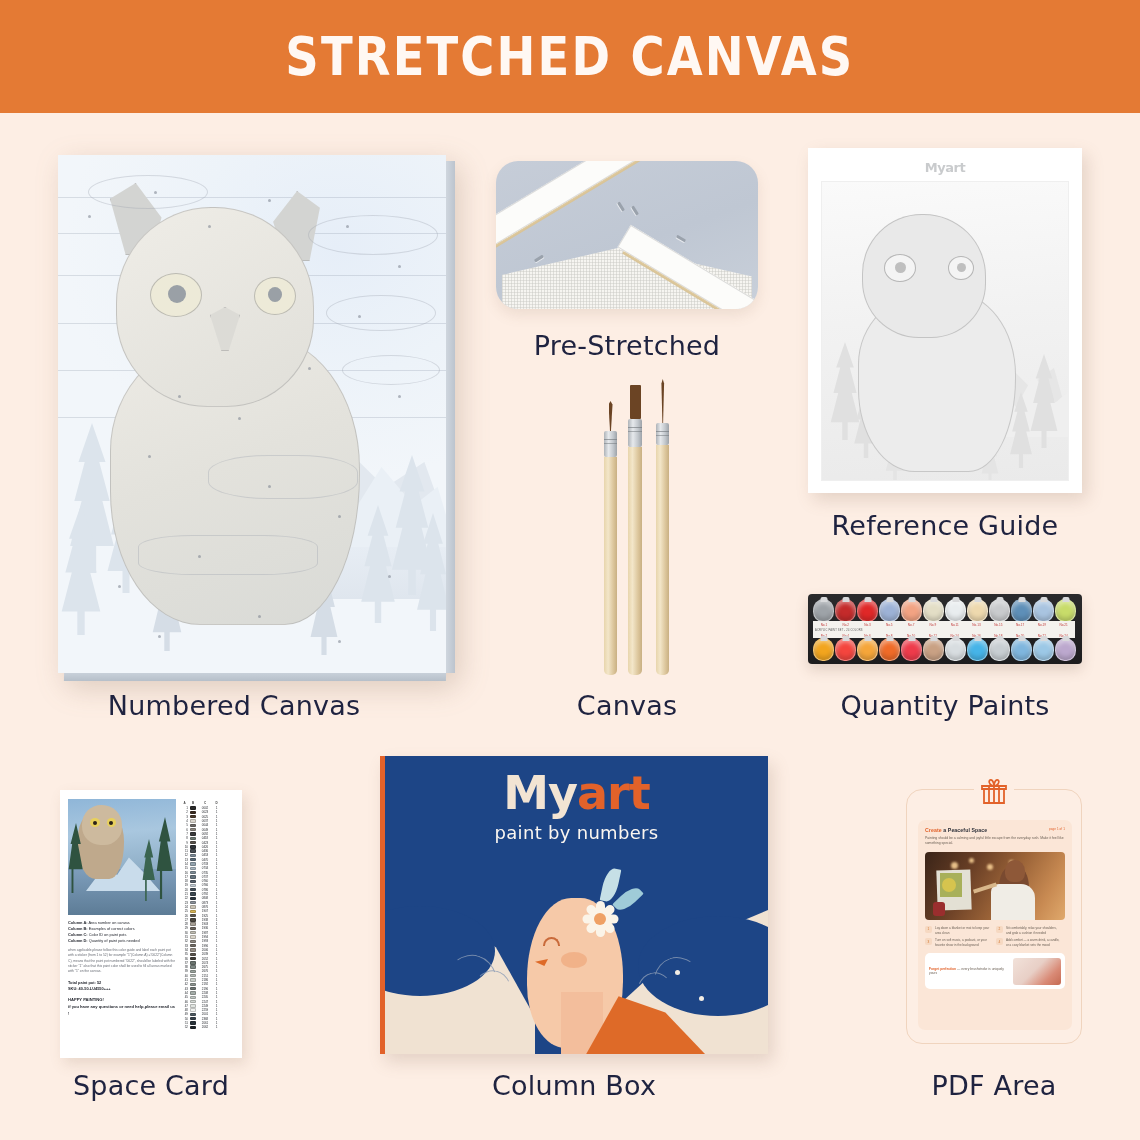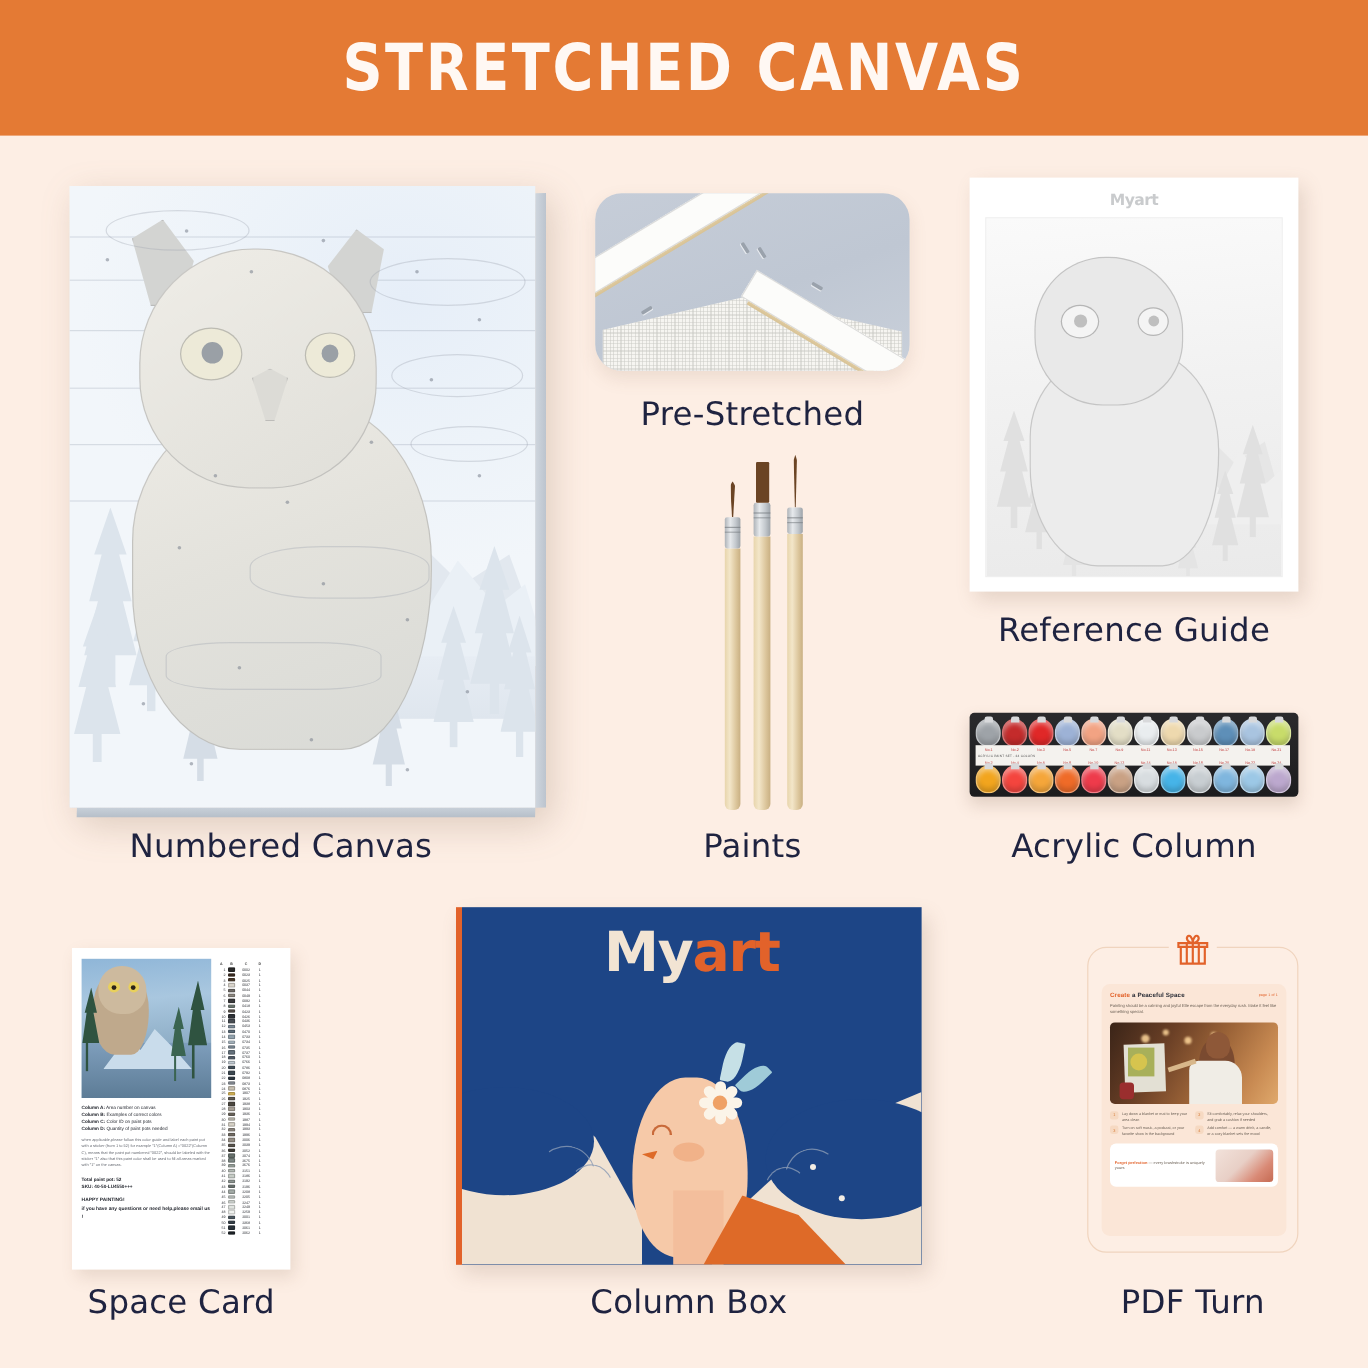--- a/index.html
+++ b/index.html
@@ -438,21 +438,21 @@
     <div class="b-ferrule" style="bottom:228px; height:28px;"></div>
     <div class="b-bristle" style="bottom:256px; height:34px; width:11px; left:1.5px; border-radius:1px;"></div>
   </div>
   <div class="brush" style="left:70px; height:278px;">
     <div class="b-handle" style="height:230px;"></div>
     <div class="b-ferrule" style="bottom:230px; height:22px;"></div>
     <div class="b-bristle" style="bottom:252px; height:44px; width:3.5px; left:5px;
          clip-path: polygon(40% 100%, 12% 10%, 50% 0%, 88% 10%, 60% 100%);"></div>
   </div>
 </div>
-<div class="item-label" style="left:496px; top:690px; width:262px;">Paints</div>
+<div class="item-label" style="left:496px; top:690px; width:262px;">Canvas</div>
 
 <div class="refsheet">
   <div class="ref-logo">Myart</div>
   <div class="ref-art">
     <div class="ref-mtn" style="left:70px; top:150px; width:180px; height:100px;"></div>
     <div class="ref-mtn" style="left:150px; top:180px; width:110px; height:75px; background:#EFEFEF;"></div>
     <div class="ref-tree" style="left:6px; top:160px; width:34px; height:98px;"></div>
     <div class="ref-tree" style="left:30px; top:196px; width:28px; height:80px;"></div>
     <div class="ref-tree" style="left:206px; top:172px; width:32px; height:94px;"></div>
     <div class="ref-tree" style="left:186px; top:210px; width:26px; height:76px;"></div>
@@ -522,21 +522,21 @@
       <div class="pot" style="background: rgb(238, 59, 75);"></div>
       <div class="pot" style="background: rgb(201, 161, 132);"></div>
       <div class="pot" style="background: rgb(216, 221, 224);"></div>
       <div class="pot" style="background: rgb(70, 180, 232);"></div>
       <div class="pot" style="background: rgb(200, 206, 210);"></div>
       <div class="pot" style="background: rgb(127, 182, 222);"></div>
       <div class="pot" style="background: rgb(156, 200, 230);"></div>
       <div class="pot" style="background: rgb(188, 168, 206);"></div>
     </div>
 </div>
-<div class="item-label" style="left:808px; top:690px; width:274px;">Acrylic Column</div>
+<div class="item-label" style="left:808px; top:690px; width:274px;">Quantity Paints</div>
 
 <div class="colorcard">
   <div class="cc-left">
     <div class="cc-thumb">
       <div style="position:absolute;left:0;bottom:0;width:100%;height:46px;background:linear-gradient(180deg,#7E9EBC,#5D7C96);"></div>
       <div style="position:absolute;left:18px;top:52px;width:74px;height:40px;background:#C9DCEB;
                   clip-path:polygon(0% 100%,26% 36%,42% 60%,58% 16%,78% 54%,100% 100%);"></div>
       <div style="position:absolute;left:10px;top:10px;width:46px;height:70px;background:#BFA98C;border-radius:46% 42% 32% 38% / 40% 46% 52% 46%;"></div>
       <div style="position:absolute;left:14px;top:6px;width:40px;height:40px;background:#CDBA9E;border-radius:48% 50% 44% 46%;"></div>
       <div style="position:absolute;left:22px;top:19px;width:10px;height:9px;border-radius:50%;background:#E8D05C;"></div>
@@ -892,20 +892,21 @@
   </div>
 </div>
 <div class="item-label" style="left:60px; top:1070px; width:182px;">Space Card</div>
 
 <div class="myartbox">
   <div class="box-edge"></div>
   <div class="box-face">
     <div class="box-logo">
       <span class="logo-my">My</span><span class="logo-art">art</span>
     </div>
+    <div class="box-sub">paint by numbers</div>
 
     <div class="cream-left"></div>
     <div class="cream-right"></div>
 
     <div class="hair-blob" style="left:-40px; top:150px; width:150px; height:90px;"></div>
     <div class="hair-blob" style="right:-30px; top:160px; width:160px; height:100px;"></div>
     <div class="hair-sw" style="left:52px; top:198px; width:60px; height:80px; transform:rotate(18deg);"></div>
     <div class="hair-sw" style="left:82px; top:214px; width:46px; height:66px; transform:rotate(10deg);"></div>
     <div class="hair-sw" style="right:56px; top:200px; width:58px; height:80px; transform:rotate(-20deg);"></div>
     <div class="hair-sw" style="right:88px; top:216px; width:44px; height:64px; transform:rotate(-12deg);"></div>
@@ -984,13 +985,13 @@
         </div>
       </div>
     <div class="pg-foot">
       <div class="pg-foot-text">
         <b>Forget perfection</b><span> — every brushstroke is uniquely yours</span>
       </div>
       <div class="pg-foot-img"></div>
     </div>
   </div>
 </div>
-<div class="item-label" style="left:906px; top:1070px; width:176px;">PDF Turn</div>
+<div class="item-label" style="left:906px; top:1070px; width:176px;">PDF Area</div>
 
 </body></html>

